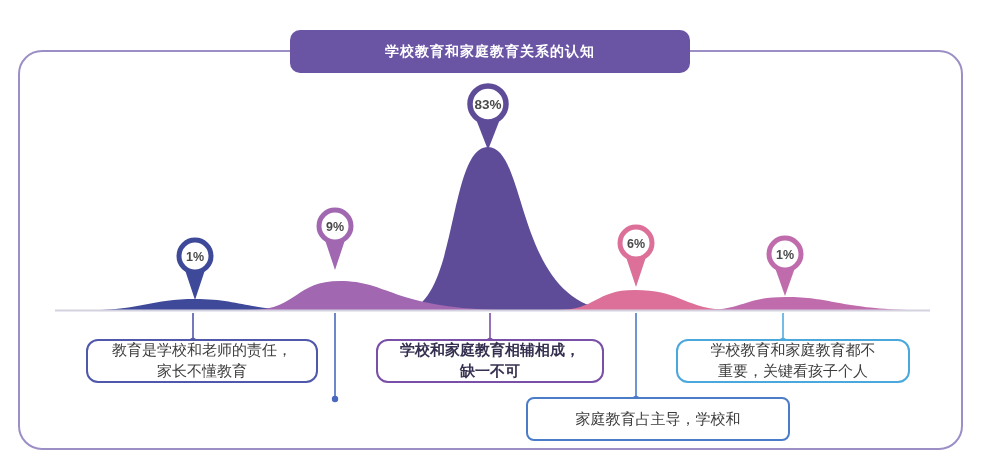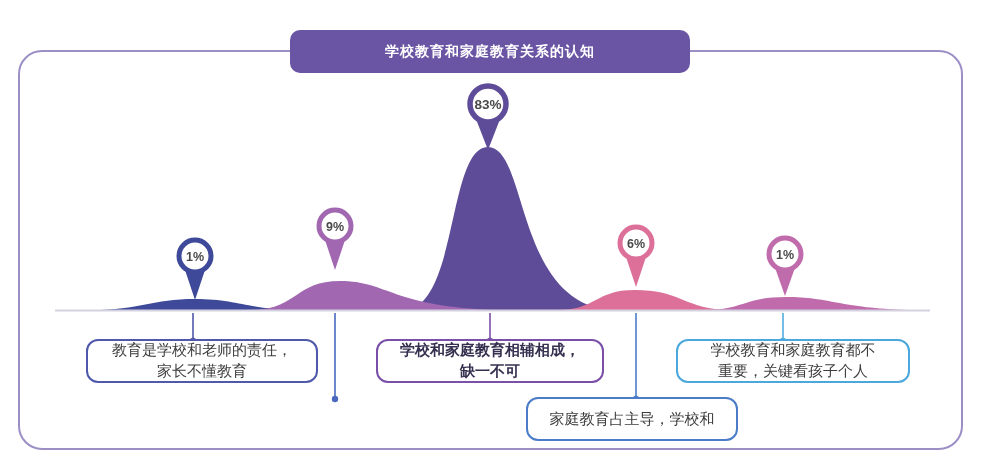--- a/index.html
+++ b/index.html
@@ -23,21 +23,21 @@
   .desc-box{
     position:absolute;height:44px;background:#ffffff;border:2px solid #888;
     border-radius:12px;z-index:3;box-sizing:border-box;
     display:flex;flex-direction:column;align-items:center;justify-content:center;
     font-size:15px;line-height:1.38;color:#3c3c3c;text-align:center;
   }
   .desc-box.emphasis{font-weight:bold;color:#35304f;}
   .b1{left:86px;top:339px;width:232px;}
   .b2{left:222px;top:397px;width:236px;}
   .b3{left:376px;top:339px;width:228px;}
-  .b4{left:526px;top:397px;width:212px;}
+  .b4{left:526px;top:397px;width:264px;border-radius:8px;}
   .b5{left:676px;top:339px;width:234px;}
 </style>
 </head>
 <body>
 
 <div class="stage">
 
   <div class="frame" style="border-color: rgb(156, 143, 198);"></div>
 
   <div class="title-banner" style="background-color: rgb(106, 85, 164);">

